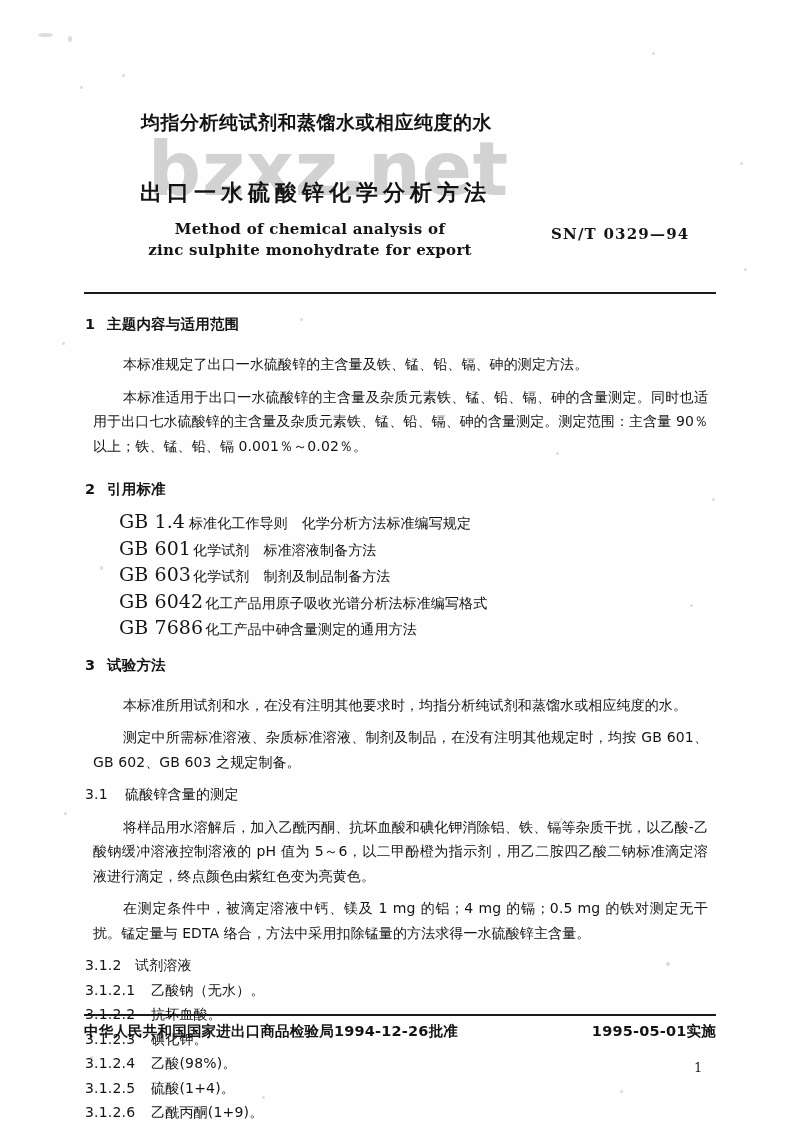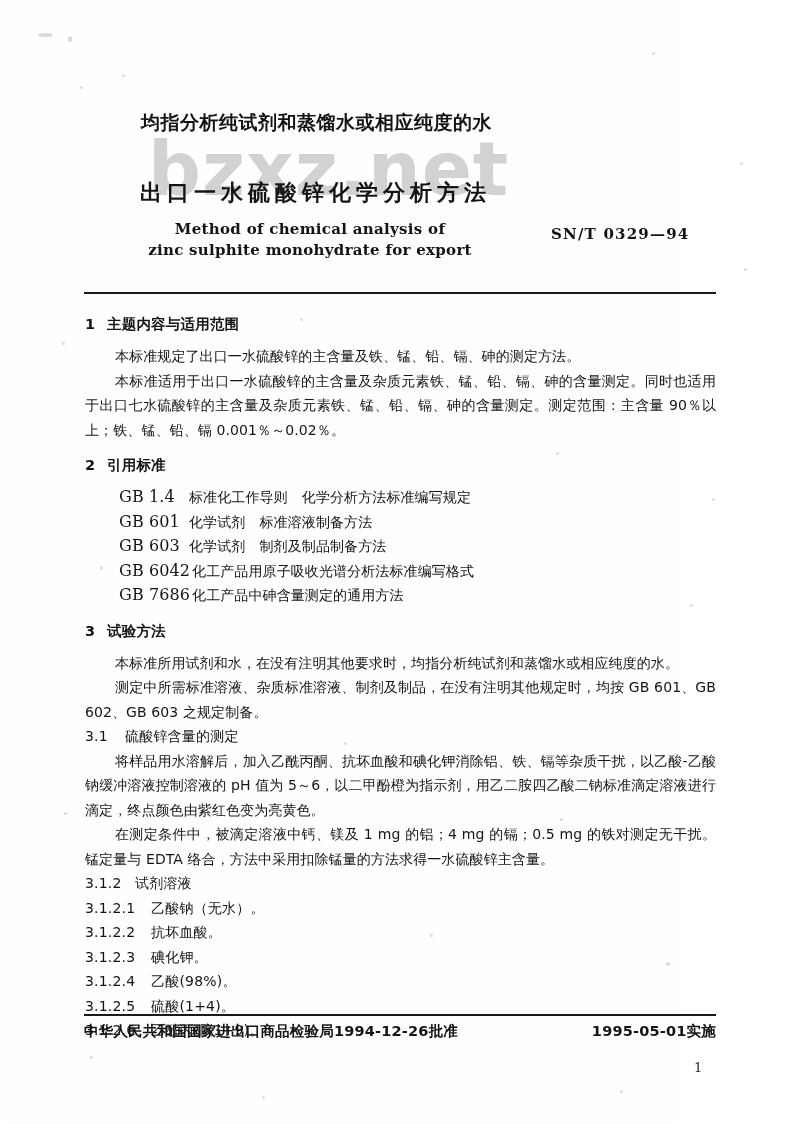--- a/index.html
+++ b/index.html
@@ -144,21 +144,21 @@
     padding: 0 84px 0 85px;
     font-size: 14px;
     line-height: 24.5px;
     font-weight: normal;
     letter-spacing: .2px;
   }
   .h2 .num { display: inline-block; min-width: 40px; }
   .h3 .num { display: inline-block; min-width: 50px; }
 
   p.para {
-    margin: 0;
+    margin: 8px;
     padding: 0 84px 0 85px;
     font-size: 14px;
     line-height: 24.5px;
     text-indent: 30px;
     text-align: justify;
     letter-spacing: .1px;
   }
 
   .gap-sm { height: 7px; }
   .gap-md { height: 11px; }
@@ -171,21 +171,21 @@
   ul.refs li {
     padding: 0 84px 0 119px;
     font-size: 14px;
     line-height: 24.5px;
     letter-spacing: .1px;
   }
   ul.refs li .code {
     display: inline-block;
     min-width: 68px;
     font-family: "DejaVu Serif", "Liberation Serif", serif;
-    font-size: 16px;
+    font-size: 19px;
   }
   ul.refs li .ttl { margin-left: 2px; }
 
   ul.reagents {
     margin: 0;
     padding: 0;
     list-style: none;
   }
   ul.reagents li {
     padding: 0 84px 0 85px;

